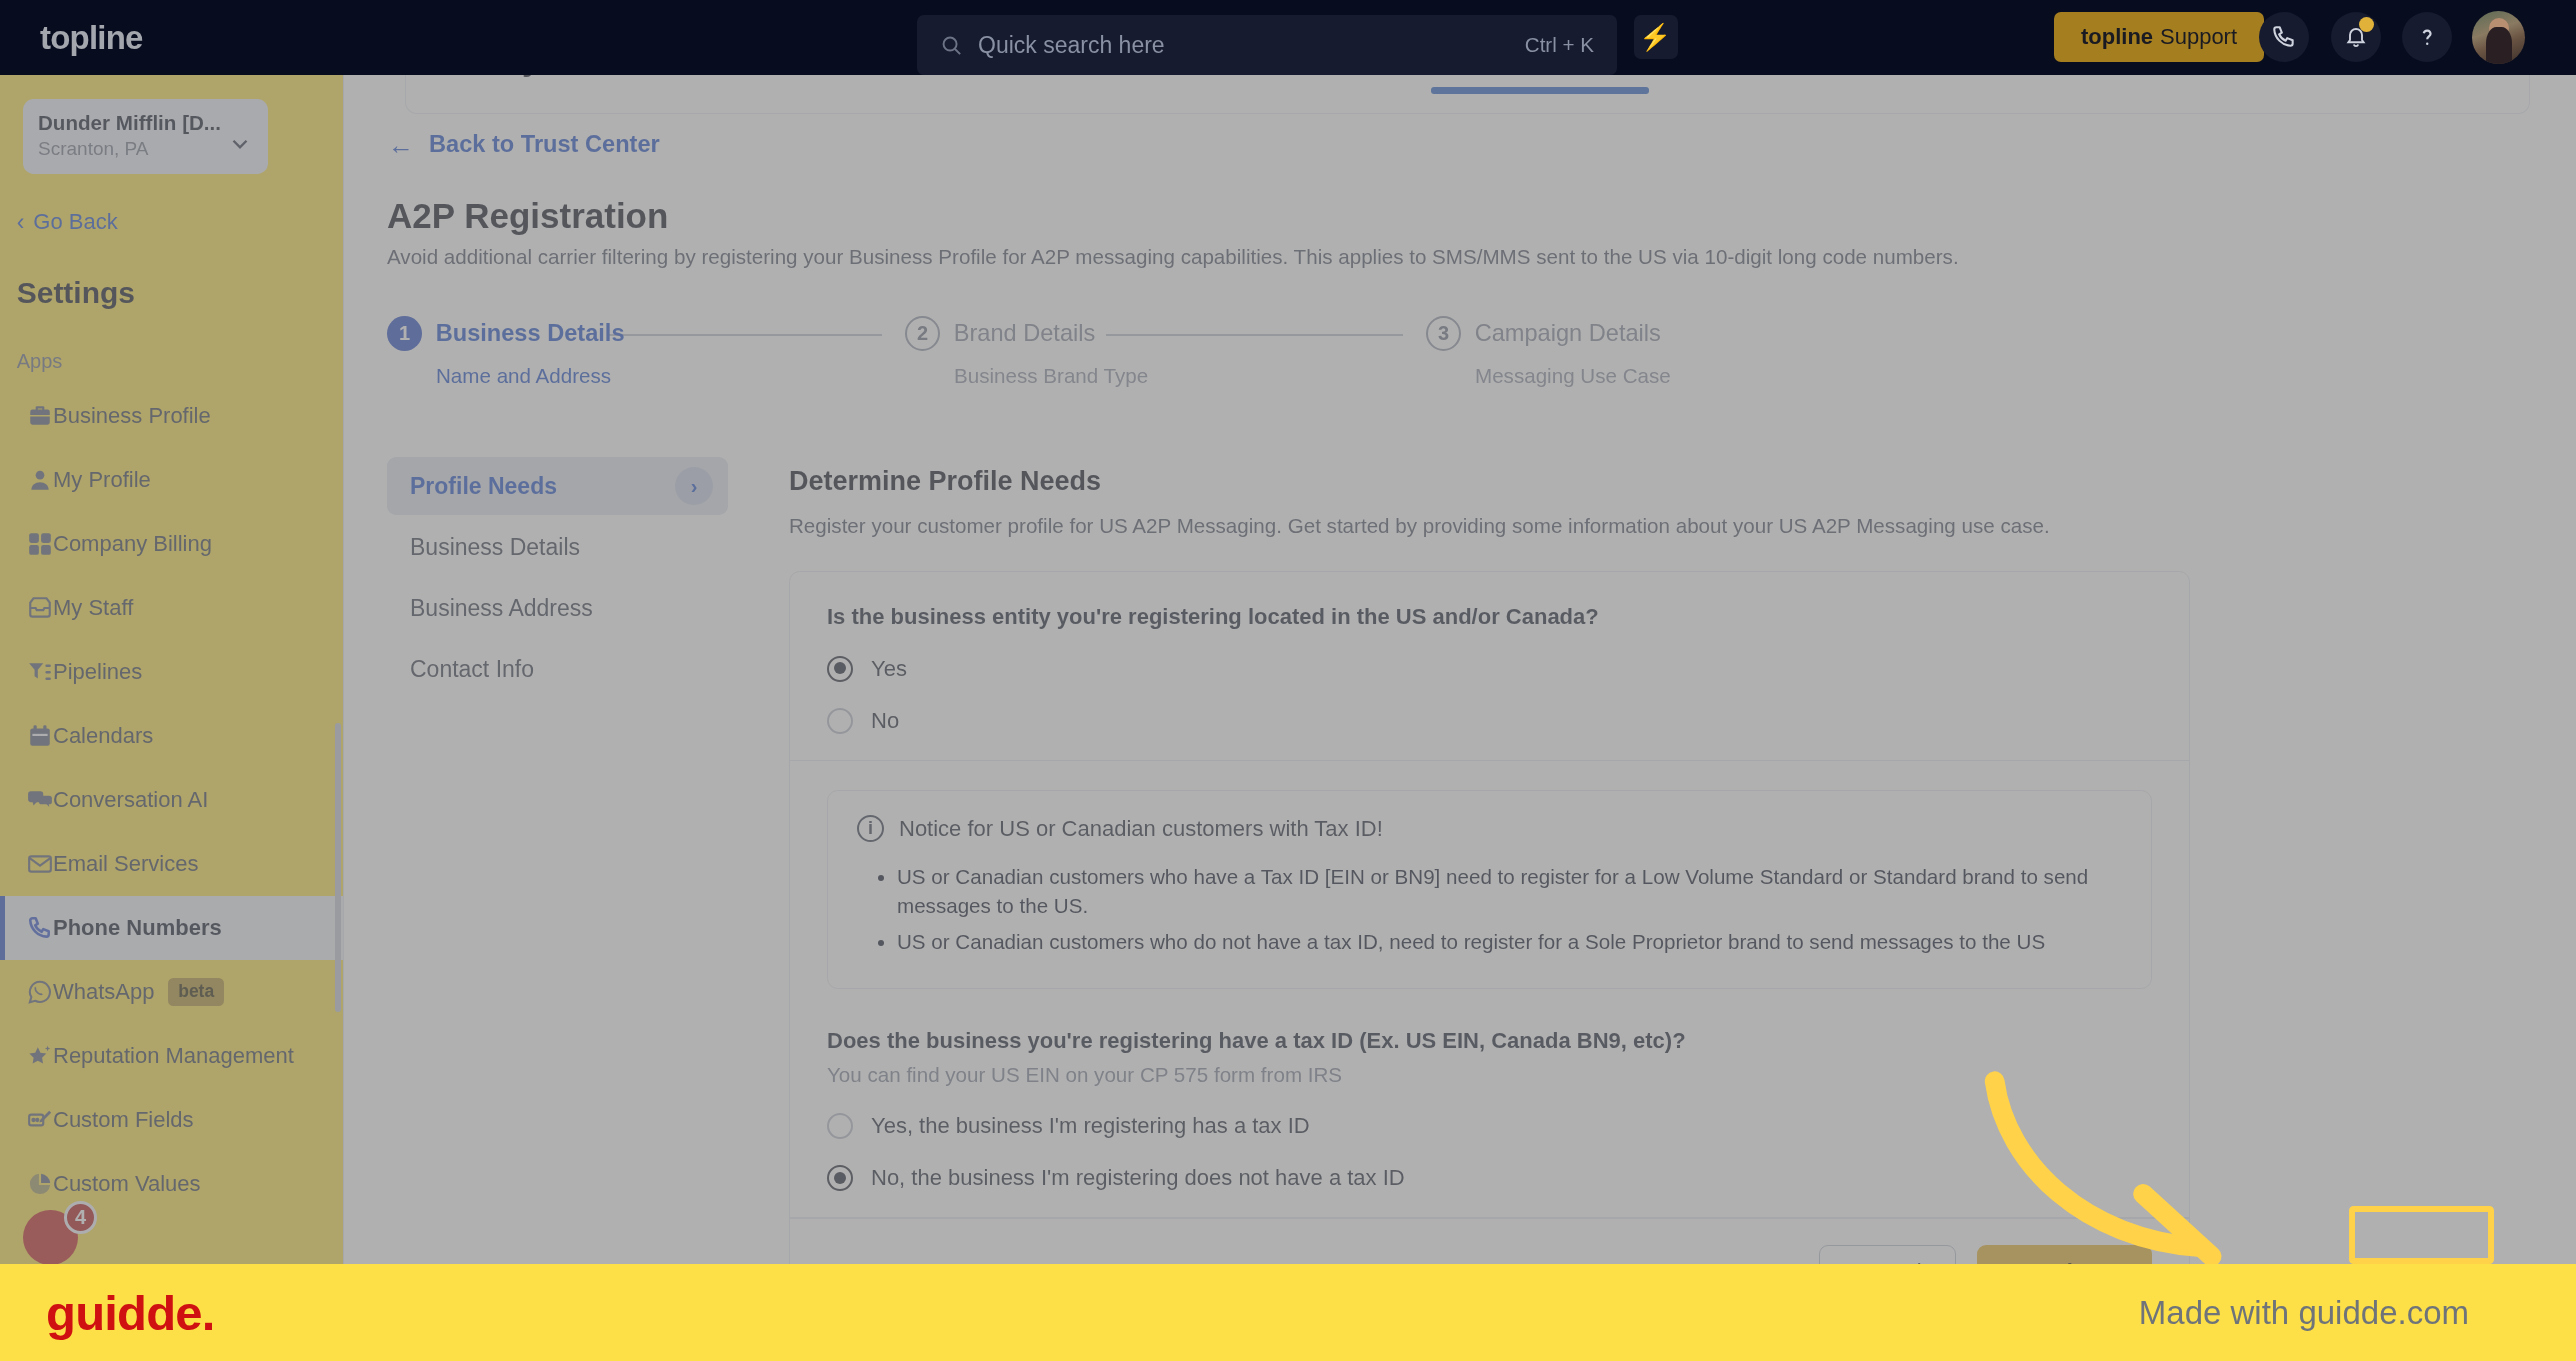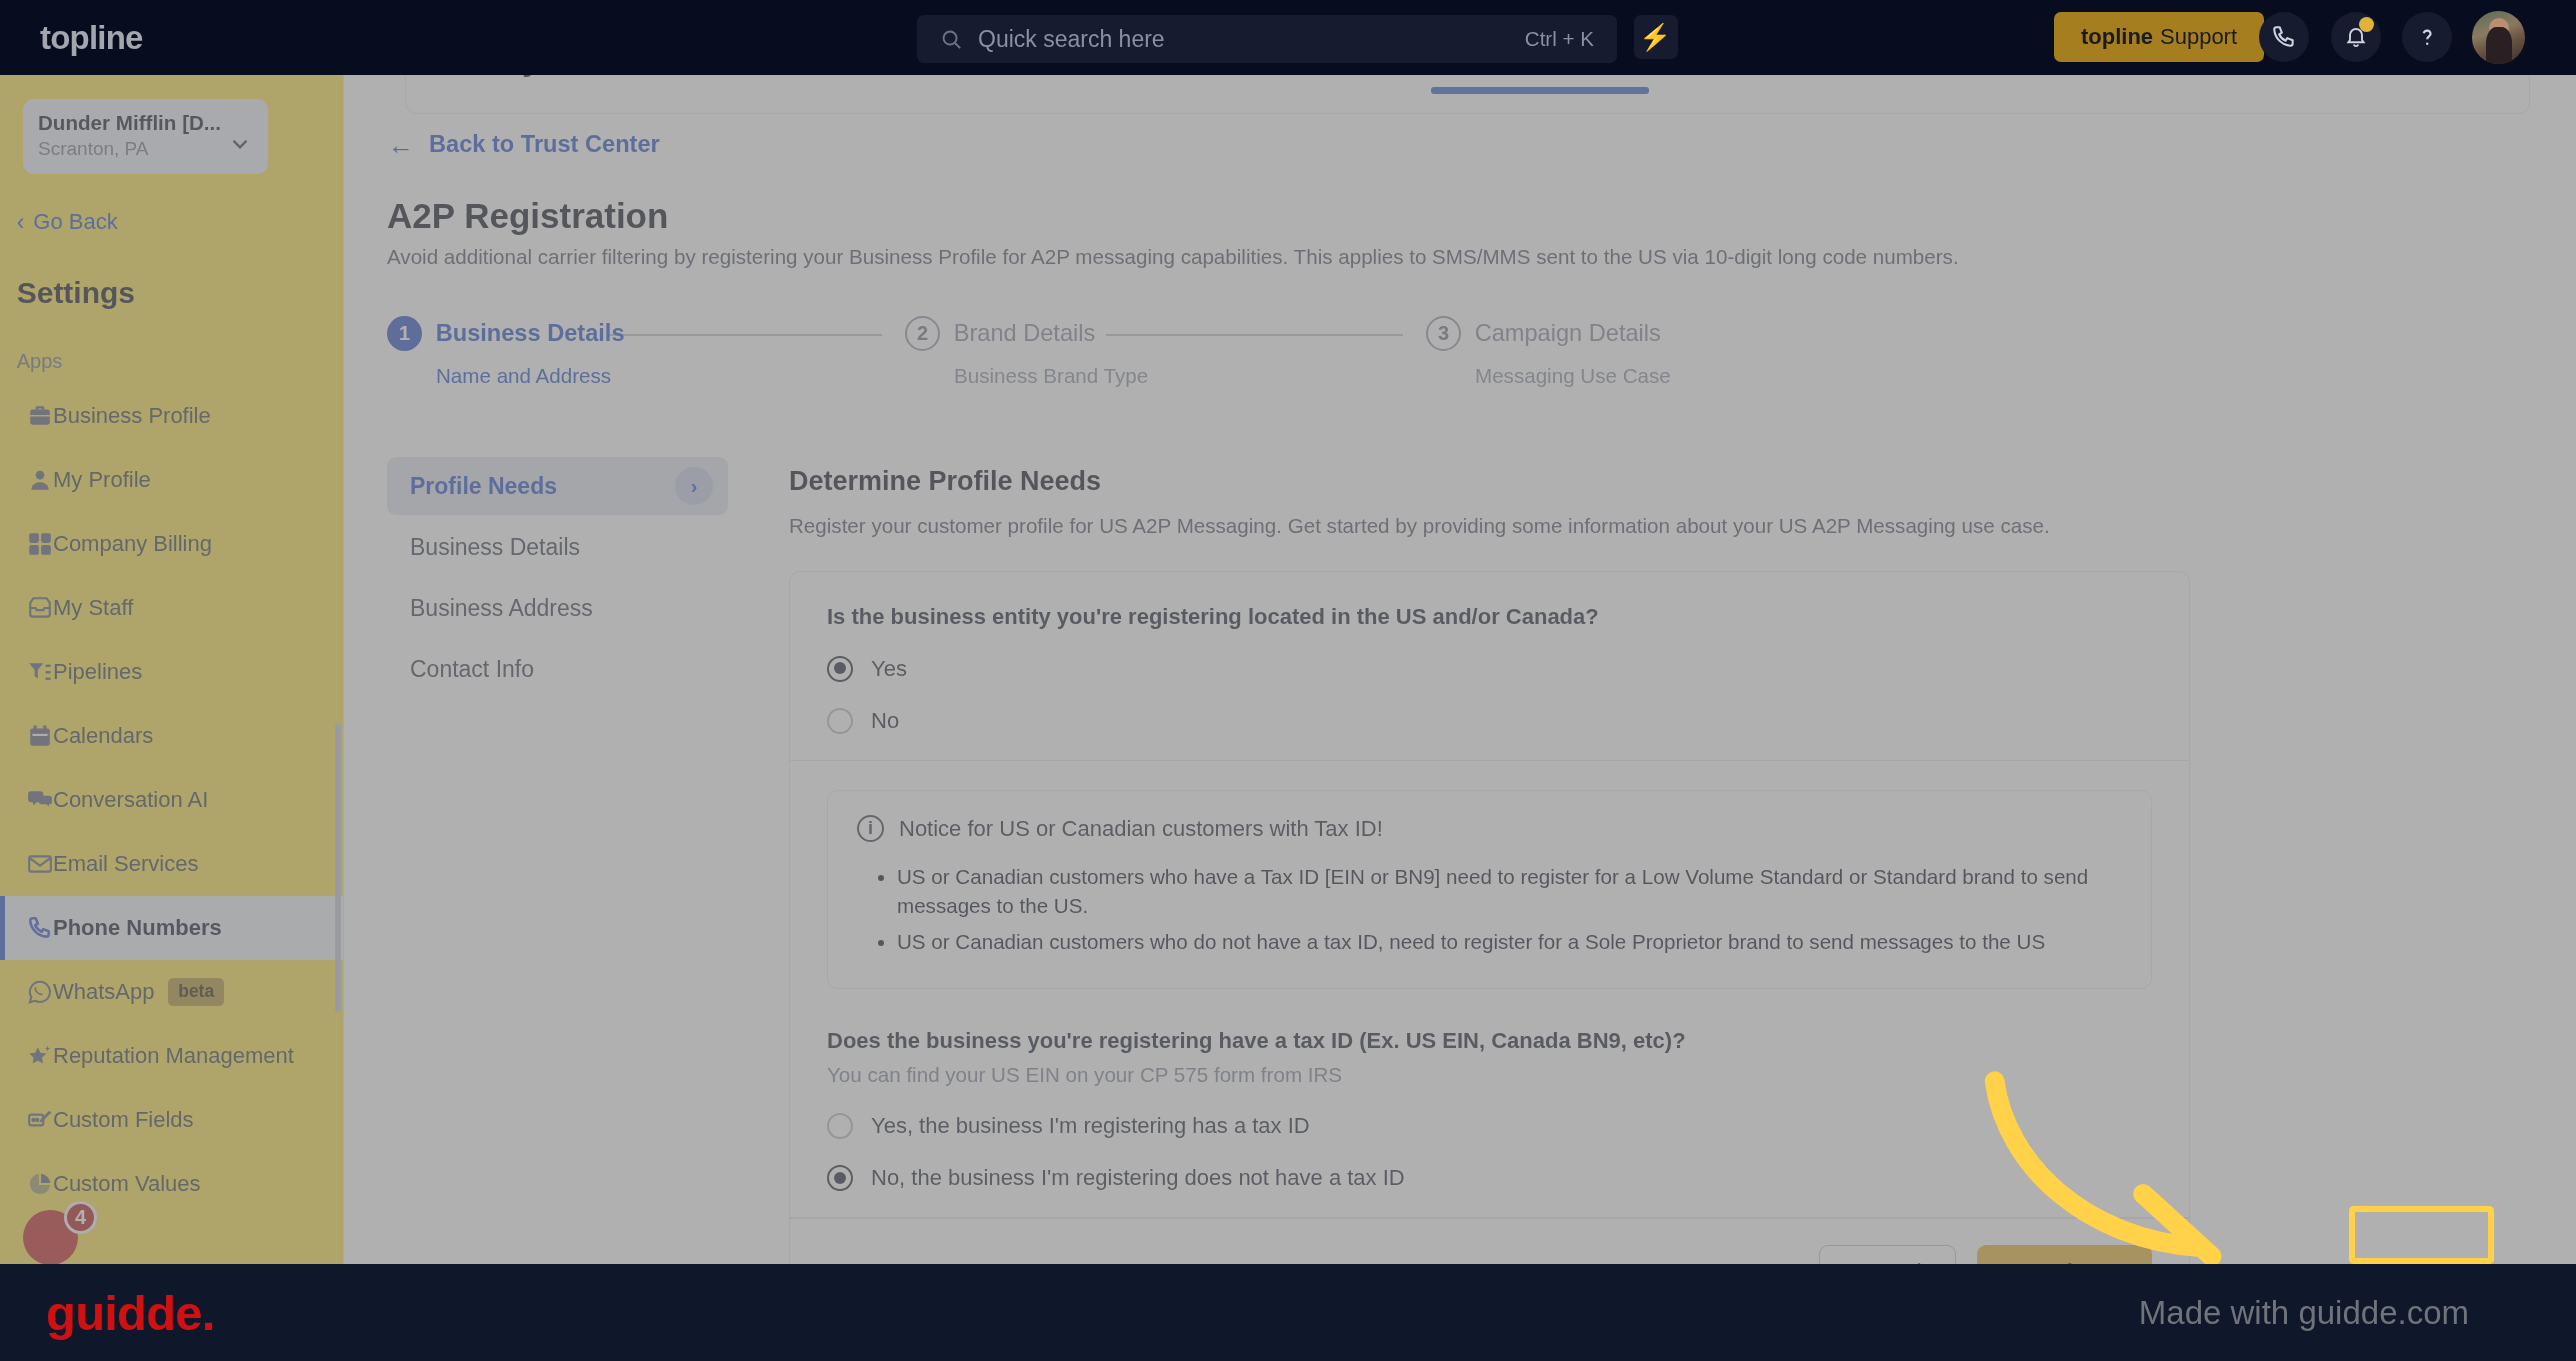--- a/index.html
+++ b/index.html
@@ -26,21 +26,21 @@
   .topnav {
     position: absolute; left: 0; top: 0; width: 2576px; height: 75px;
     background: #080c1f; z-index: 70;
     display: flex; align-items: center;
   }
   .logo-wrap { position: absolute; left: 40px; top: 50%; transform: translateY(-50%); }
   .logo-text {
     font-size: 33px; font-weight: 700; color: #a3a6ad; letter-spacing: -0.8px;
   }
   .search-box {
-    position: absolute; left: 917px; top: 15px; width: 700px; height: 48px;
+    position: absolute; left: 917px; top: 15px; width: 700px; height: 60px;
     background: #161b30; border-radius: 6.9px;
     display: flex; align-items: center; padding: 0 23px;
   }
   .search-icon { width: 23px; height: 23px; flex: 0 0 auto; color: #6d7386; }
   .search-ph { margin-left: 15px; font-size: 23px; color: #8990a3; flex: 1; }
   .search-kbd { font-size: 20.6px; color: #8990a3; }
   .bolt-btn {
     position: absolute; left: 1634px; top: 15px; width: 44px; height: 44px;
     background: #161b30; border-radius: 6.9px;
     display: flex; align-items: center; justify-content: center;
@@ -272,21 +272,21 @@
   .hl-ring {
     position: absolute; left: 2349px; top: 1206px; width: 145px; height: 58px;
     border: 6px solid #ffd24a; border-radius: 4.6px; z-index: 80; pointer-events: none;
   }
   
   .guidde-arrow { position: absolute; left: 1949px; top: 1066px; width: 548px; height: 198px; z-index: 82; }
 
   
   .guidde-bar {
     position: absolute; left: 0; top: 1264px; width: 2576px; height: 97px;
-    background: #0f172a; z-index: 90;
+    background: #fde047; z-index: 90;
     display: flex; align-items: center; justify-content: space-between;
     padding: 0 107px 0 46px;
   }
   .guidde-logo { font-size: 49px; font-weight: 700; color: #cf1111; letter-spacing: -0.8px; }
   .guidde-made { font-size: 33px; color: #6e7479; margin-left: 37px; }
 </style>
 </head>
 <body>
 
 <div id="root">

